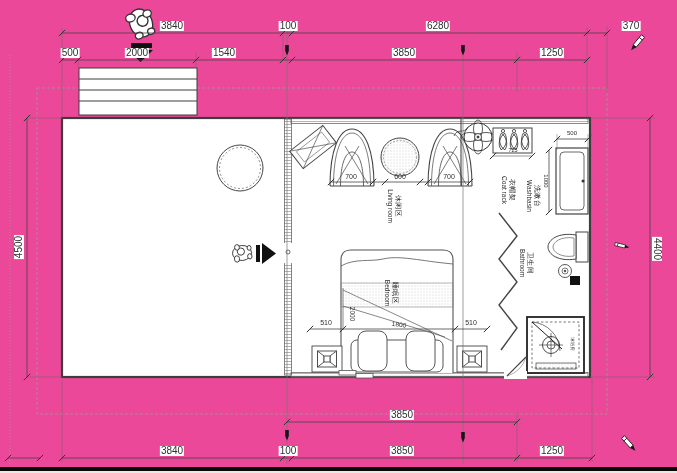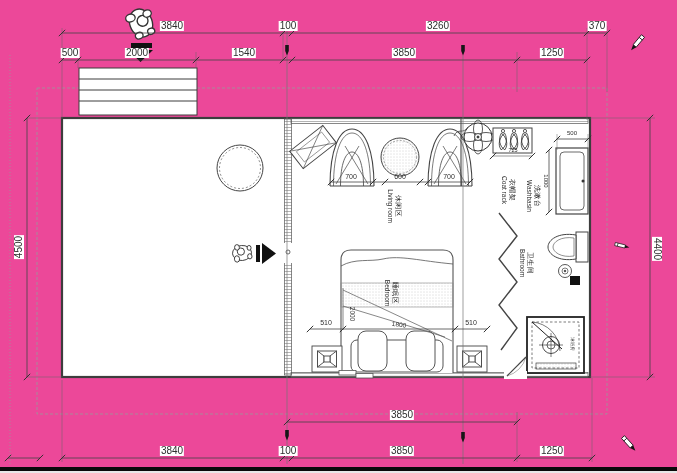--- a/index.html
+++ b/index.html
@@ -289,26 +289,26 @@
         <use href="#tick" x="40" y="458"></use>
   </g>
 
   <use href="#pen" transform="translate(643,36) rotate(130)"></use>
   <use href="#pen" transform="translate(623,437) rotate(48)"></use>
   <use href="#pen" transform="translate(615,244) rotate(14) scale(0.8)"></use>
 </svg>
 
 <div class="lbl" style="left:172px;top:26px">3840</div>
 <div class="lbl" style="left:288px;top:26px">100</div>
-<div class="lbl" style="left:438px;top:26px">3260</div>
-<div class="lbl" style="left:597px;top:26px">370</div>
+<div class="lbl" style="left:438px;top:26px">6280</div>
+<div class="lbl" style="left:631px;top:26px">370</div>
 
 <div class="lbl" style="left:70px;top:53px">500</div>
 <div class="lbl" style="left:137px;top:53px">2000</div>
-<div class="lbl" style="left:244px;top:53px">1540</div>
+<div class="lbl" style="left:224px;top:53px">1540</div>
 <div class="lbl" style="left:404px;top:53px">3850</div>
 <div class="lbl" style="left:552px;top:53px">1250</div>
 
 <div class="lbl rotL" style="left:19px;top:247px">4500</div>
 <div class="lbl rotR" style="left:657px;top:249px">4400</div>
 
 <div class="lbl" style="left:402px;top:415px">3850</div>
 <div class="lbl" style="left:172px;top:451px">3840</div>
 <div class="lbl" style="left:288px;top:451px">100</div>
 <div class="lbl" style="left:402px;top:451px">3850</div>

